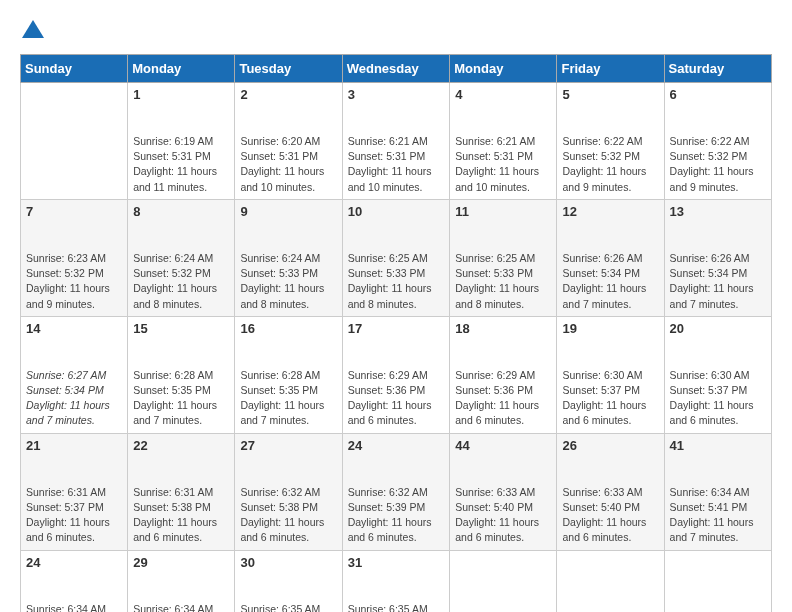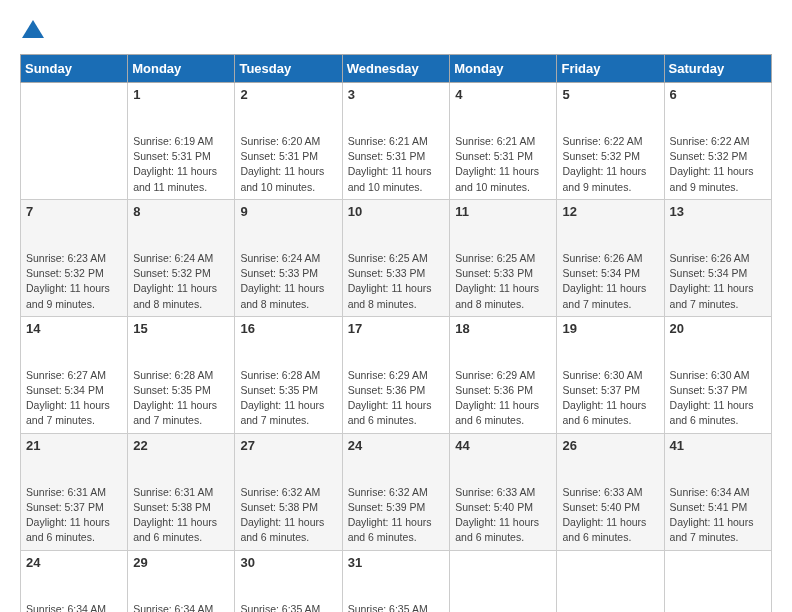--- a/index.html
+++ b/index.html
@@ -199,21 +199,21 @@
           <span class="day-num">13</span>
           <div class="day-info" style="white-space: pre-line;">Sunrise: 6:26 AM
 Sunset: 5:34 PM
 Daylight: 11 hours
 and 7 minutes.</div>
         </td>
       </tr>
       <tr>
         <td>
           <span class="day-num">14</span>
-          <div class="day-info" style="white-space: pre-line;">Sunrise: 6:27 AM
+          <div class="day-info" style="white-space: pre-line; font-style: italic;">Sunrise: 6:27 AM
 Sunset: 5:34 PM
 Daylight: 11 hours
 and 7 minutes.</div>
         </td>
         <td>
           <span class="day-num">15</span>
           <div class="day-info" style="white-space: pre-line;">Sunrise: 6:28 AM
 Sunset: 5:35 PM
 Daylight: 11 hours
 and 7 minutes.</div>

